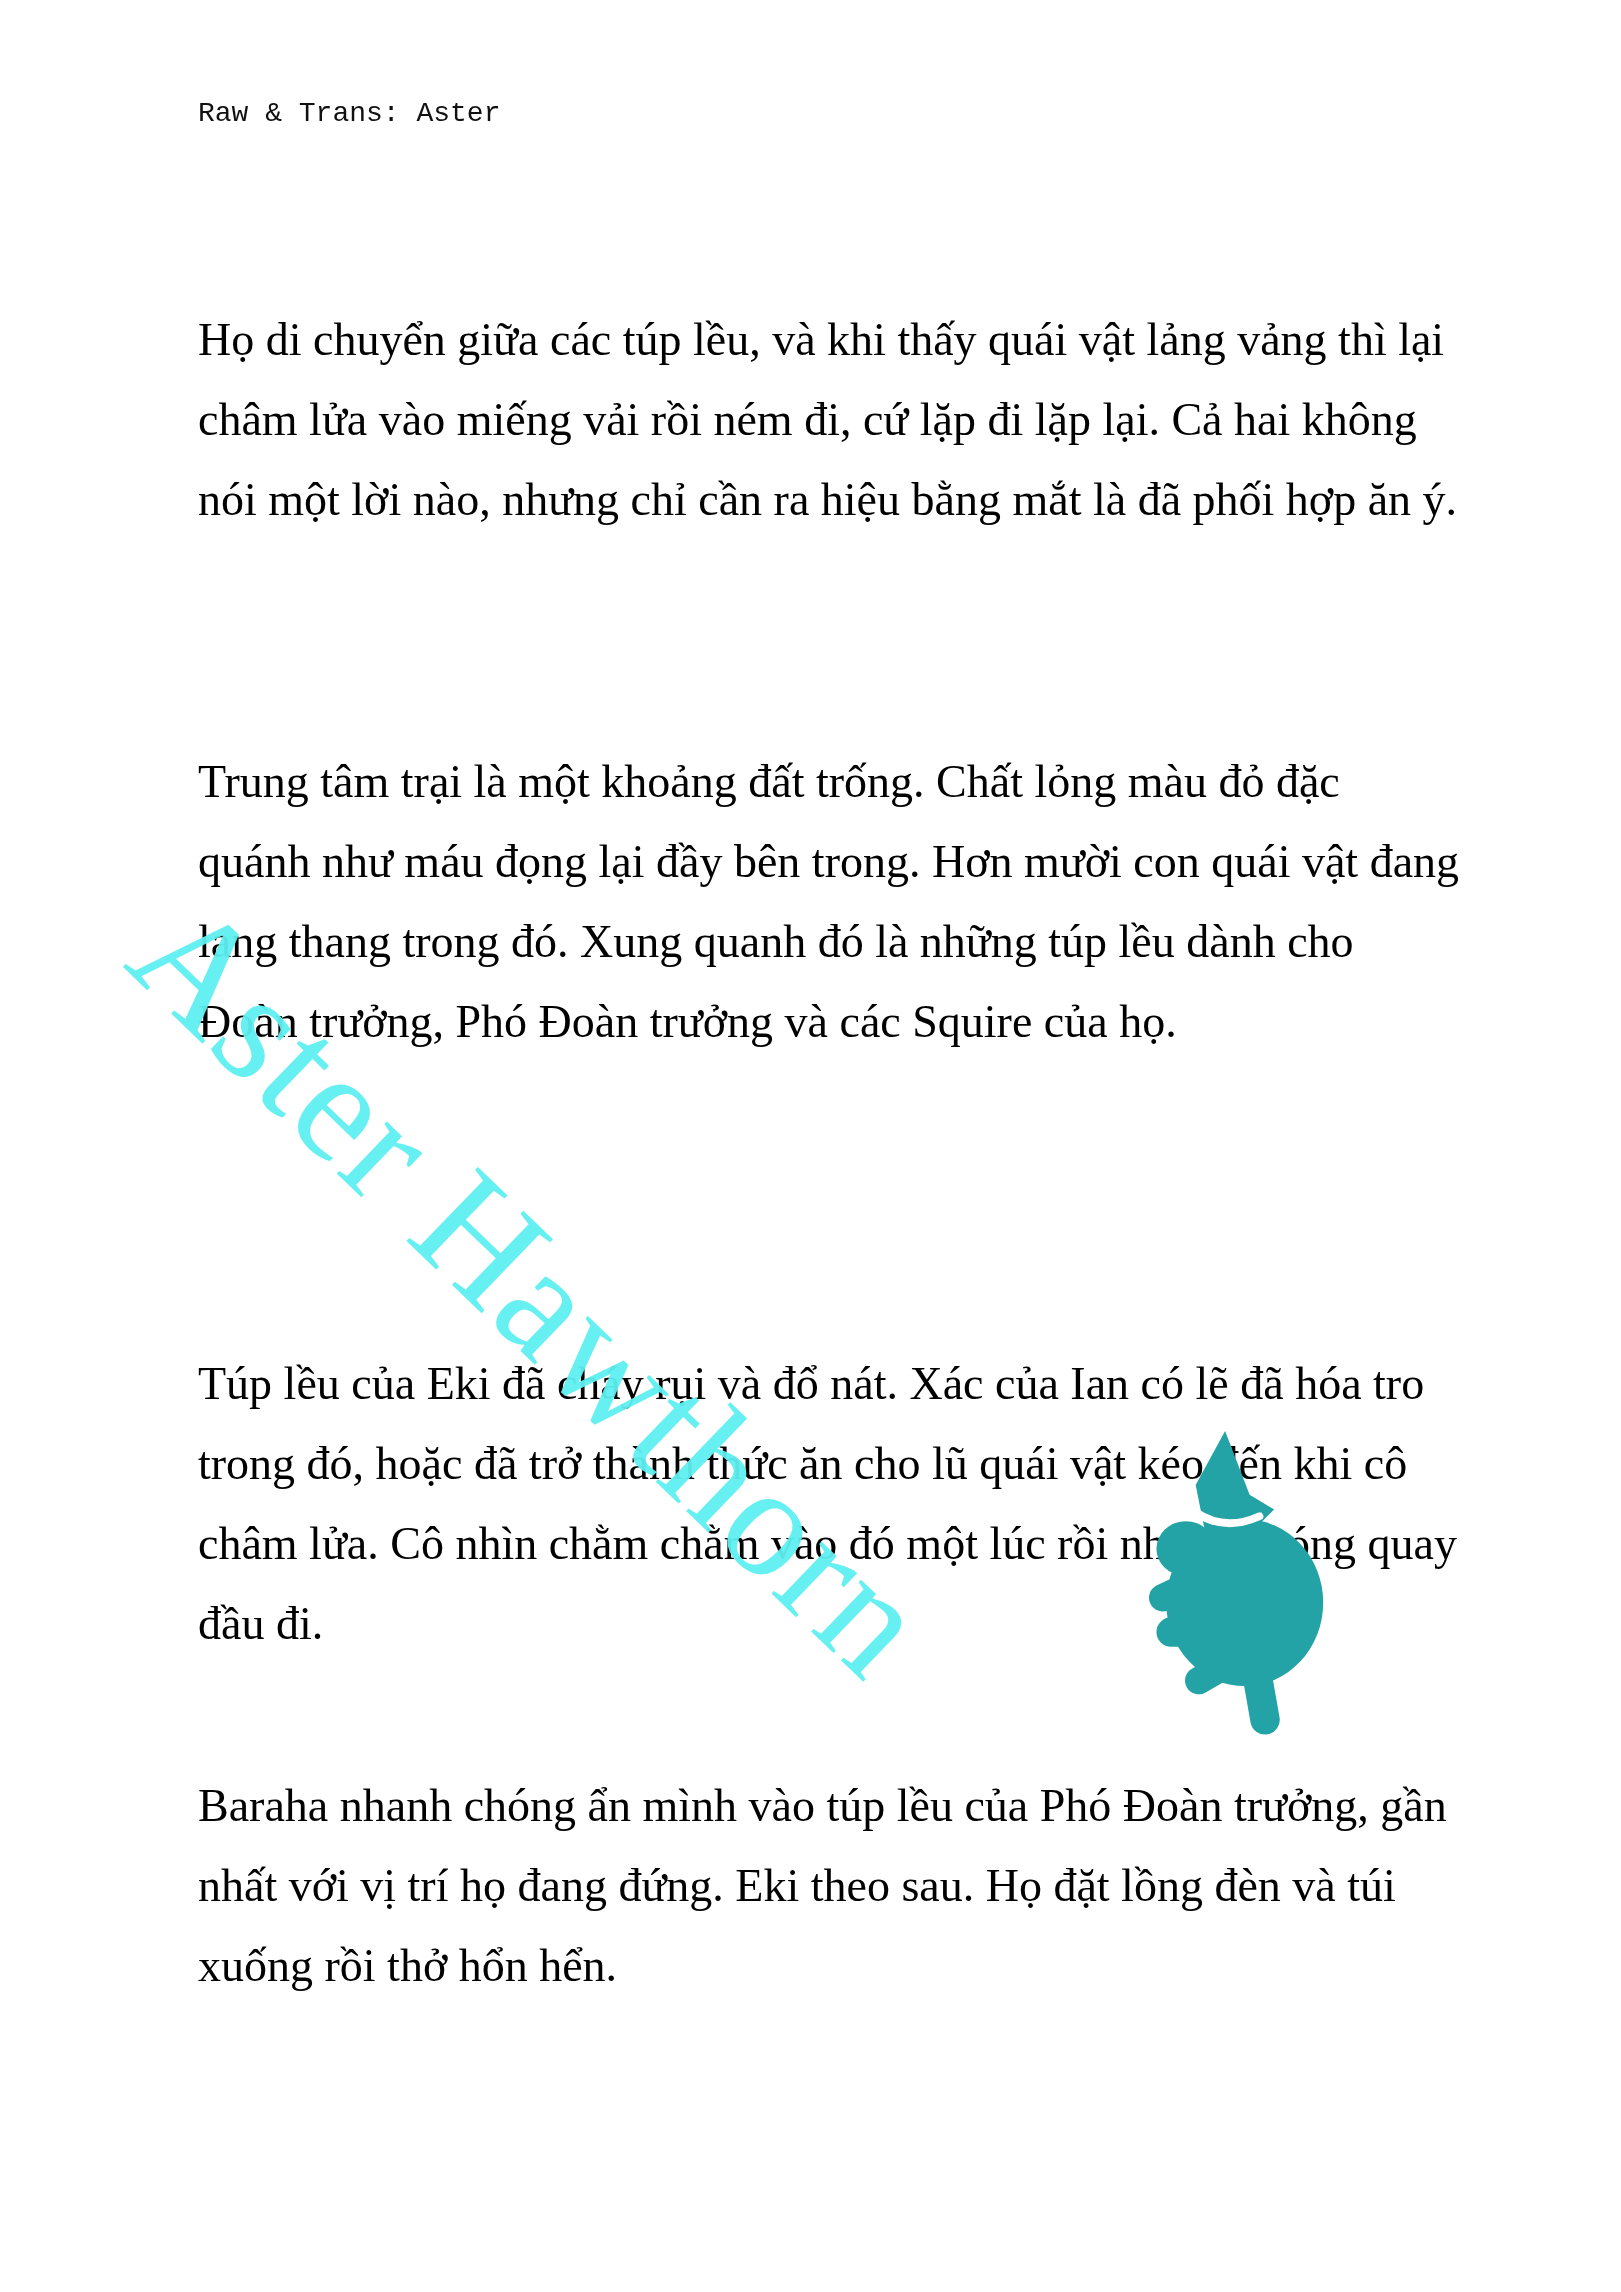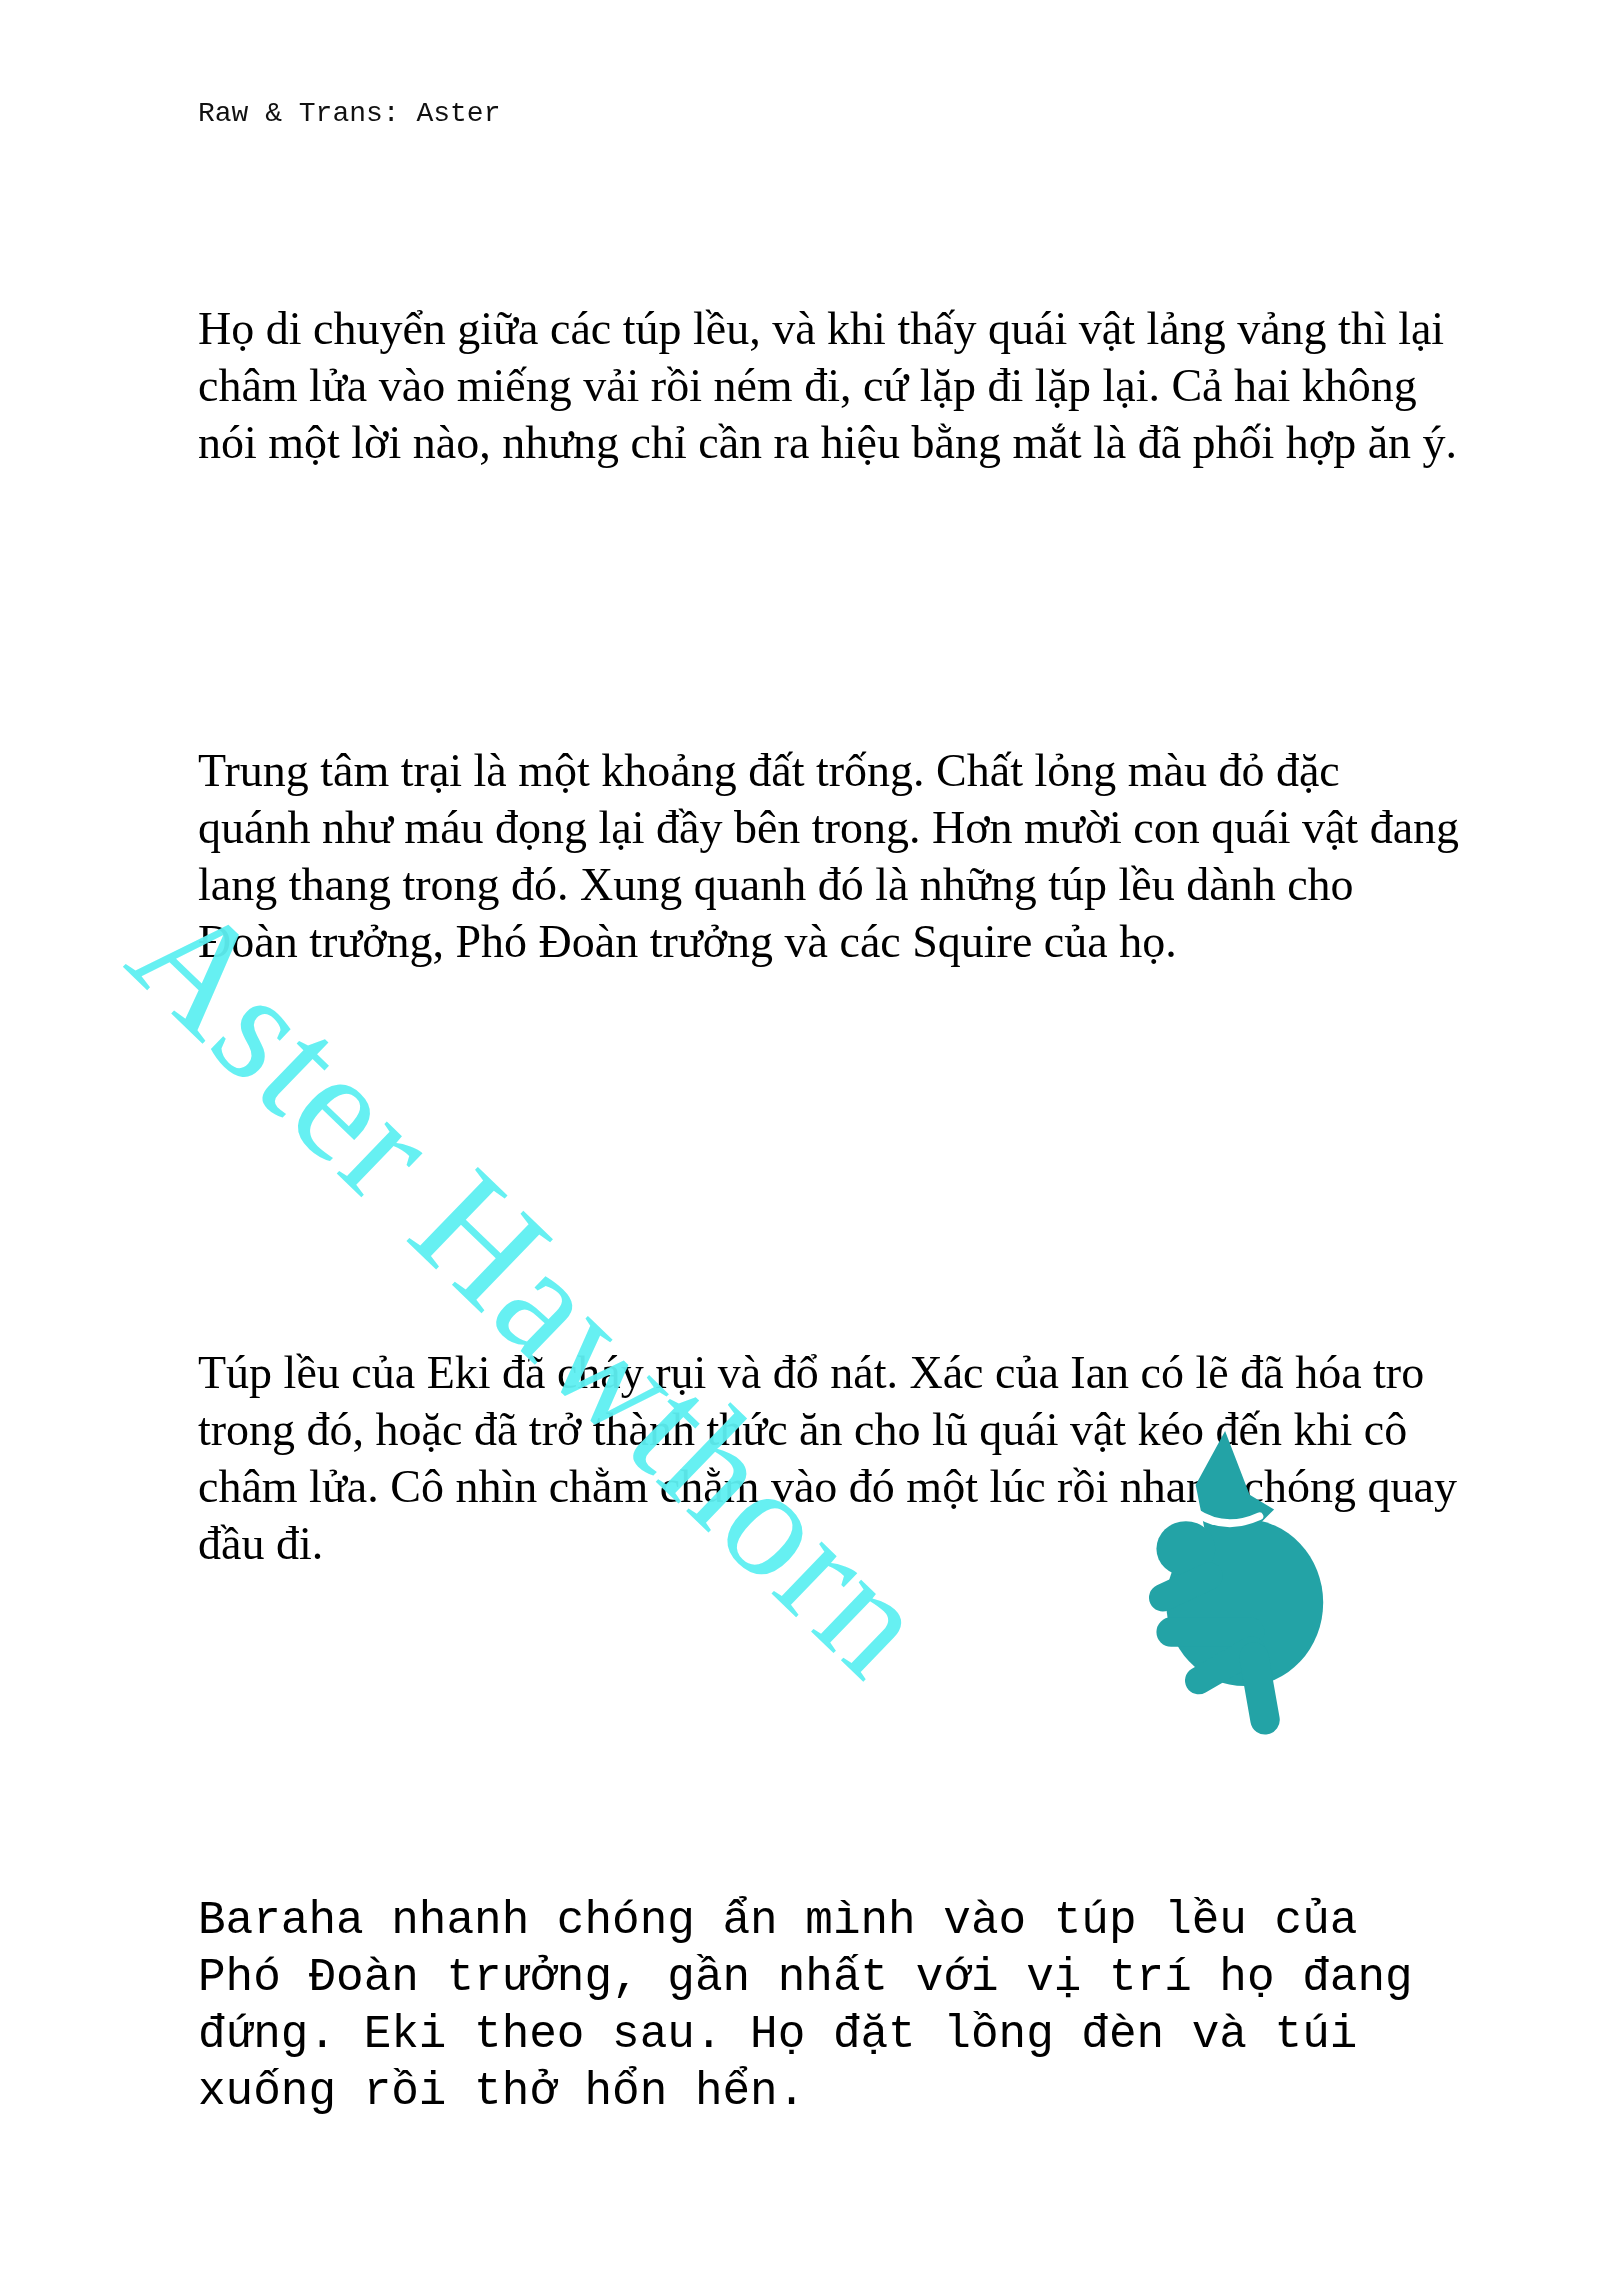--- a/index.html
+++ b/index.html
@@ -3,27 +3,27 @@
 <meta charset="utf-8">
 <style>
   html, body { margin: 0; padding: 0; background: #ffffff; }
   body { width: 1621px; height: 2293px; position: relative; overflow: hidden; }
   .header {
     position: absolute; left: 198px; top: 98px;
     font-family: Liberation Mono, monospace; font-size: 28px; color: #111;
   }
   .para {
     position: absolute; left: 198px; width: 1264px;
-    font-family: "Liberation Serif", serif; font-size: 46px; line-height: 57px;
+    font-family: "Liberation Serif", serif; font-size: 46px; line-height: 80px;
     color: #000; margin: 0;
   }
   #p0 { top: 300px; }
   #p1 { top: 742px; }
   #p2 { top: 1344px; }
-  #p3 { top: 1893px; font-family: Liberation Mono, monospace; }
+  #p3 { top: 1766px; }
   .watermark {
     position: absolute; left: 221px; top: 863px;
     font-family: "Liberation Serif", serif; font-size: 157px; color: #5ef0f2;
     transform-origin: 0 0; transform: rotate(44deg);
     white-space: nowrap; opacity: 0.95; pointer-events: none; letter-spacing: 2px;
   }
   .cat { position: absolute; left: 1127px; top: 1426px; width: 206px; height: 314px; }
 </style>
 </head>
 <body>

